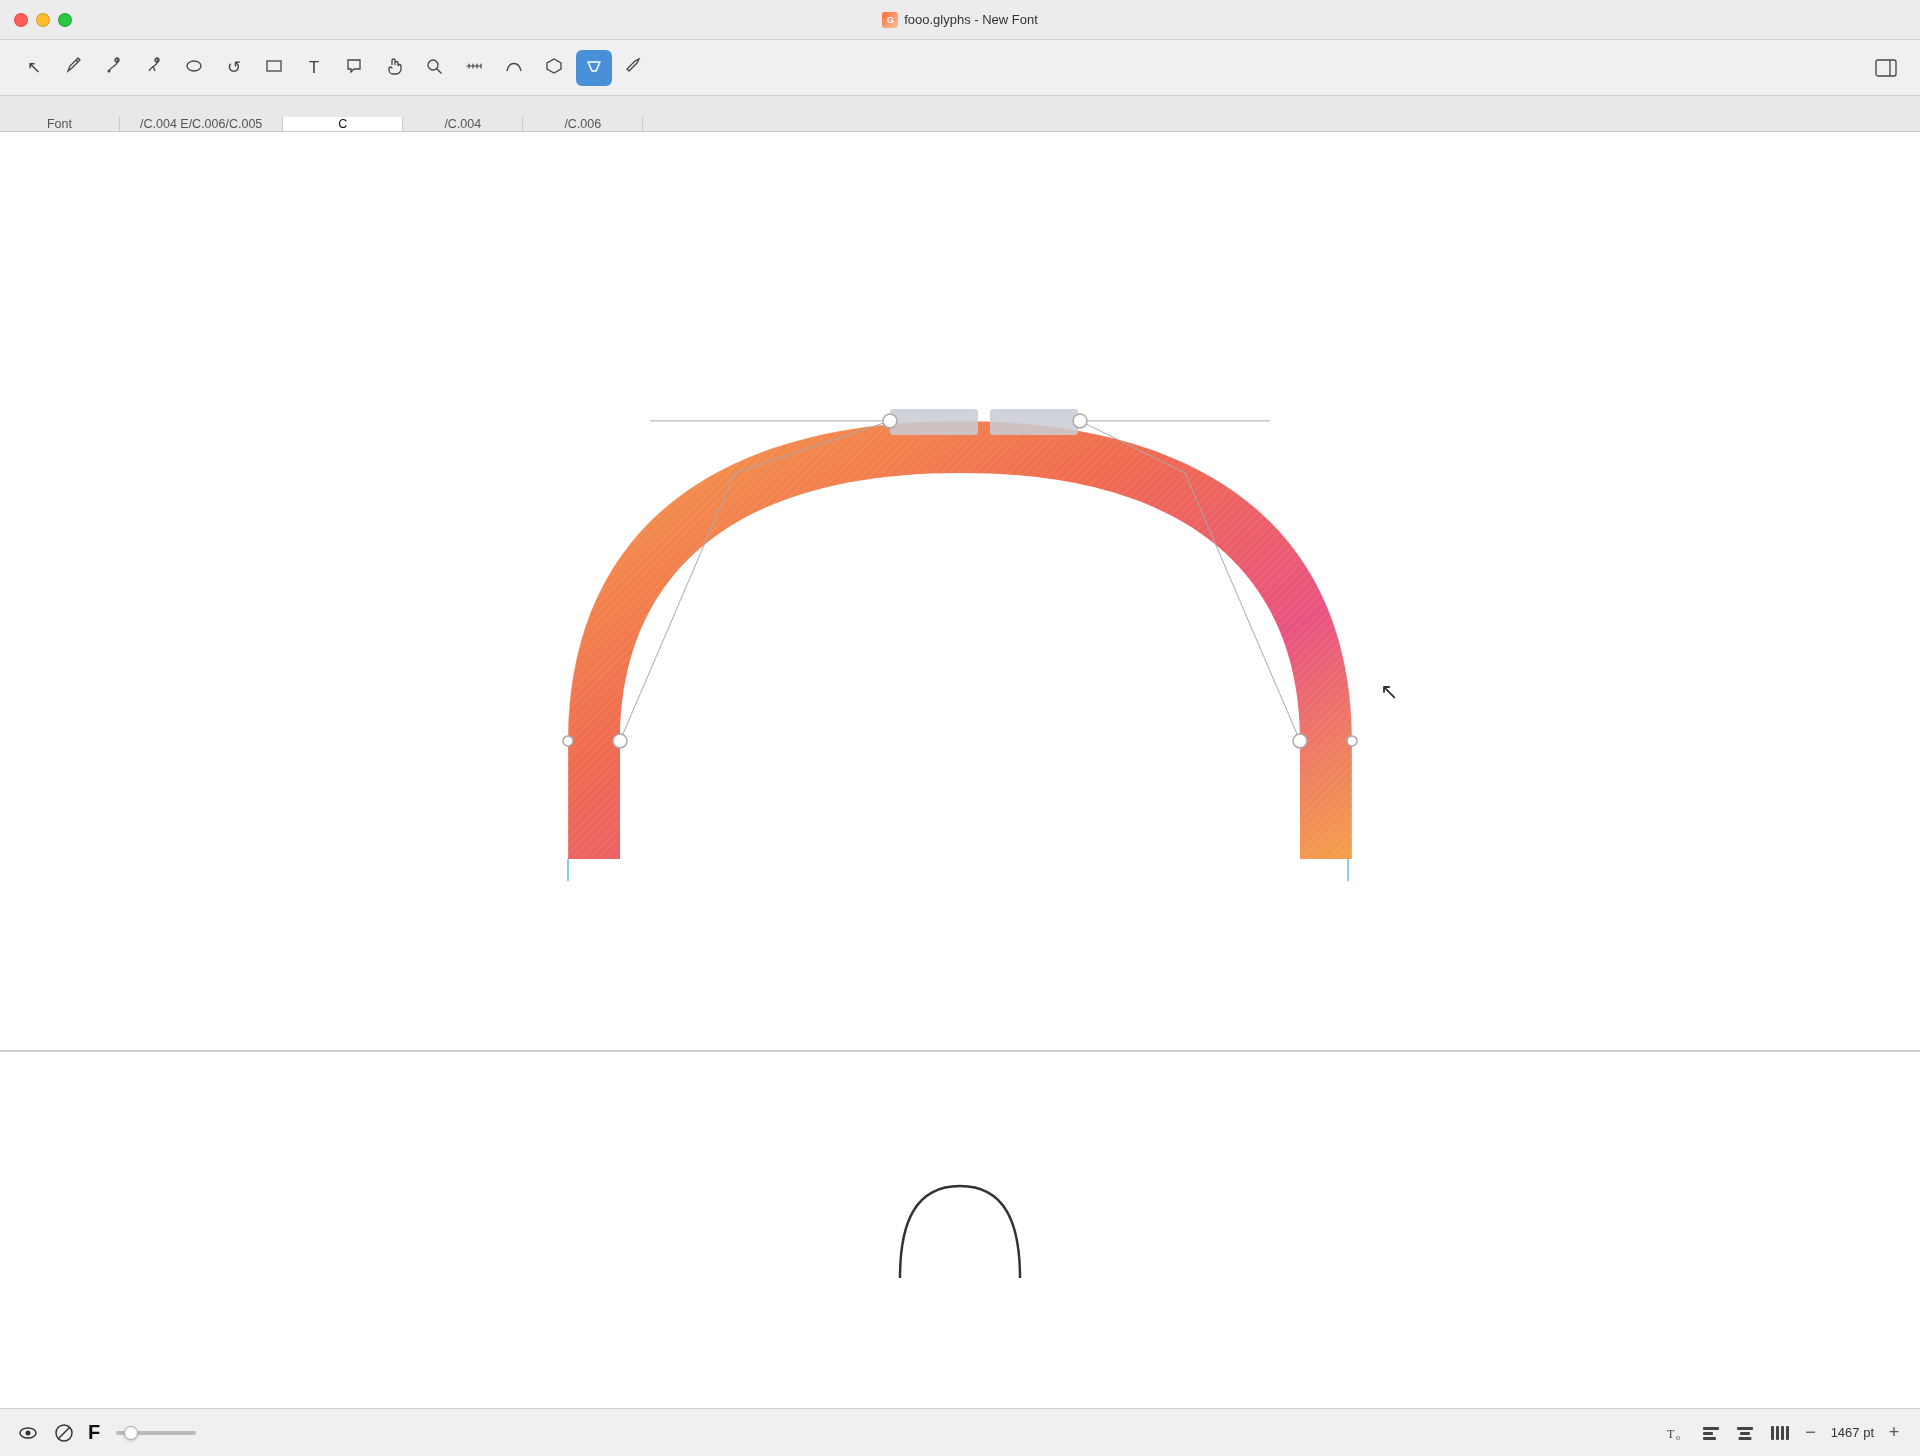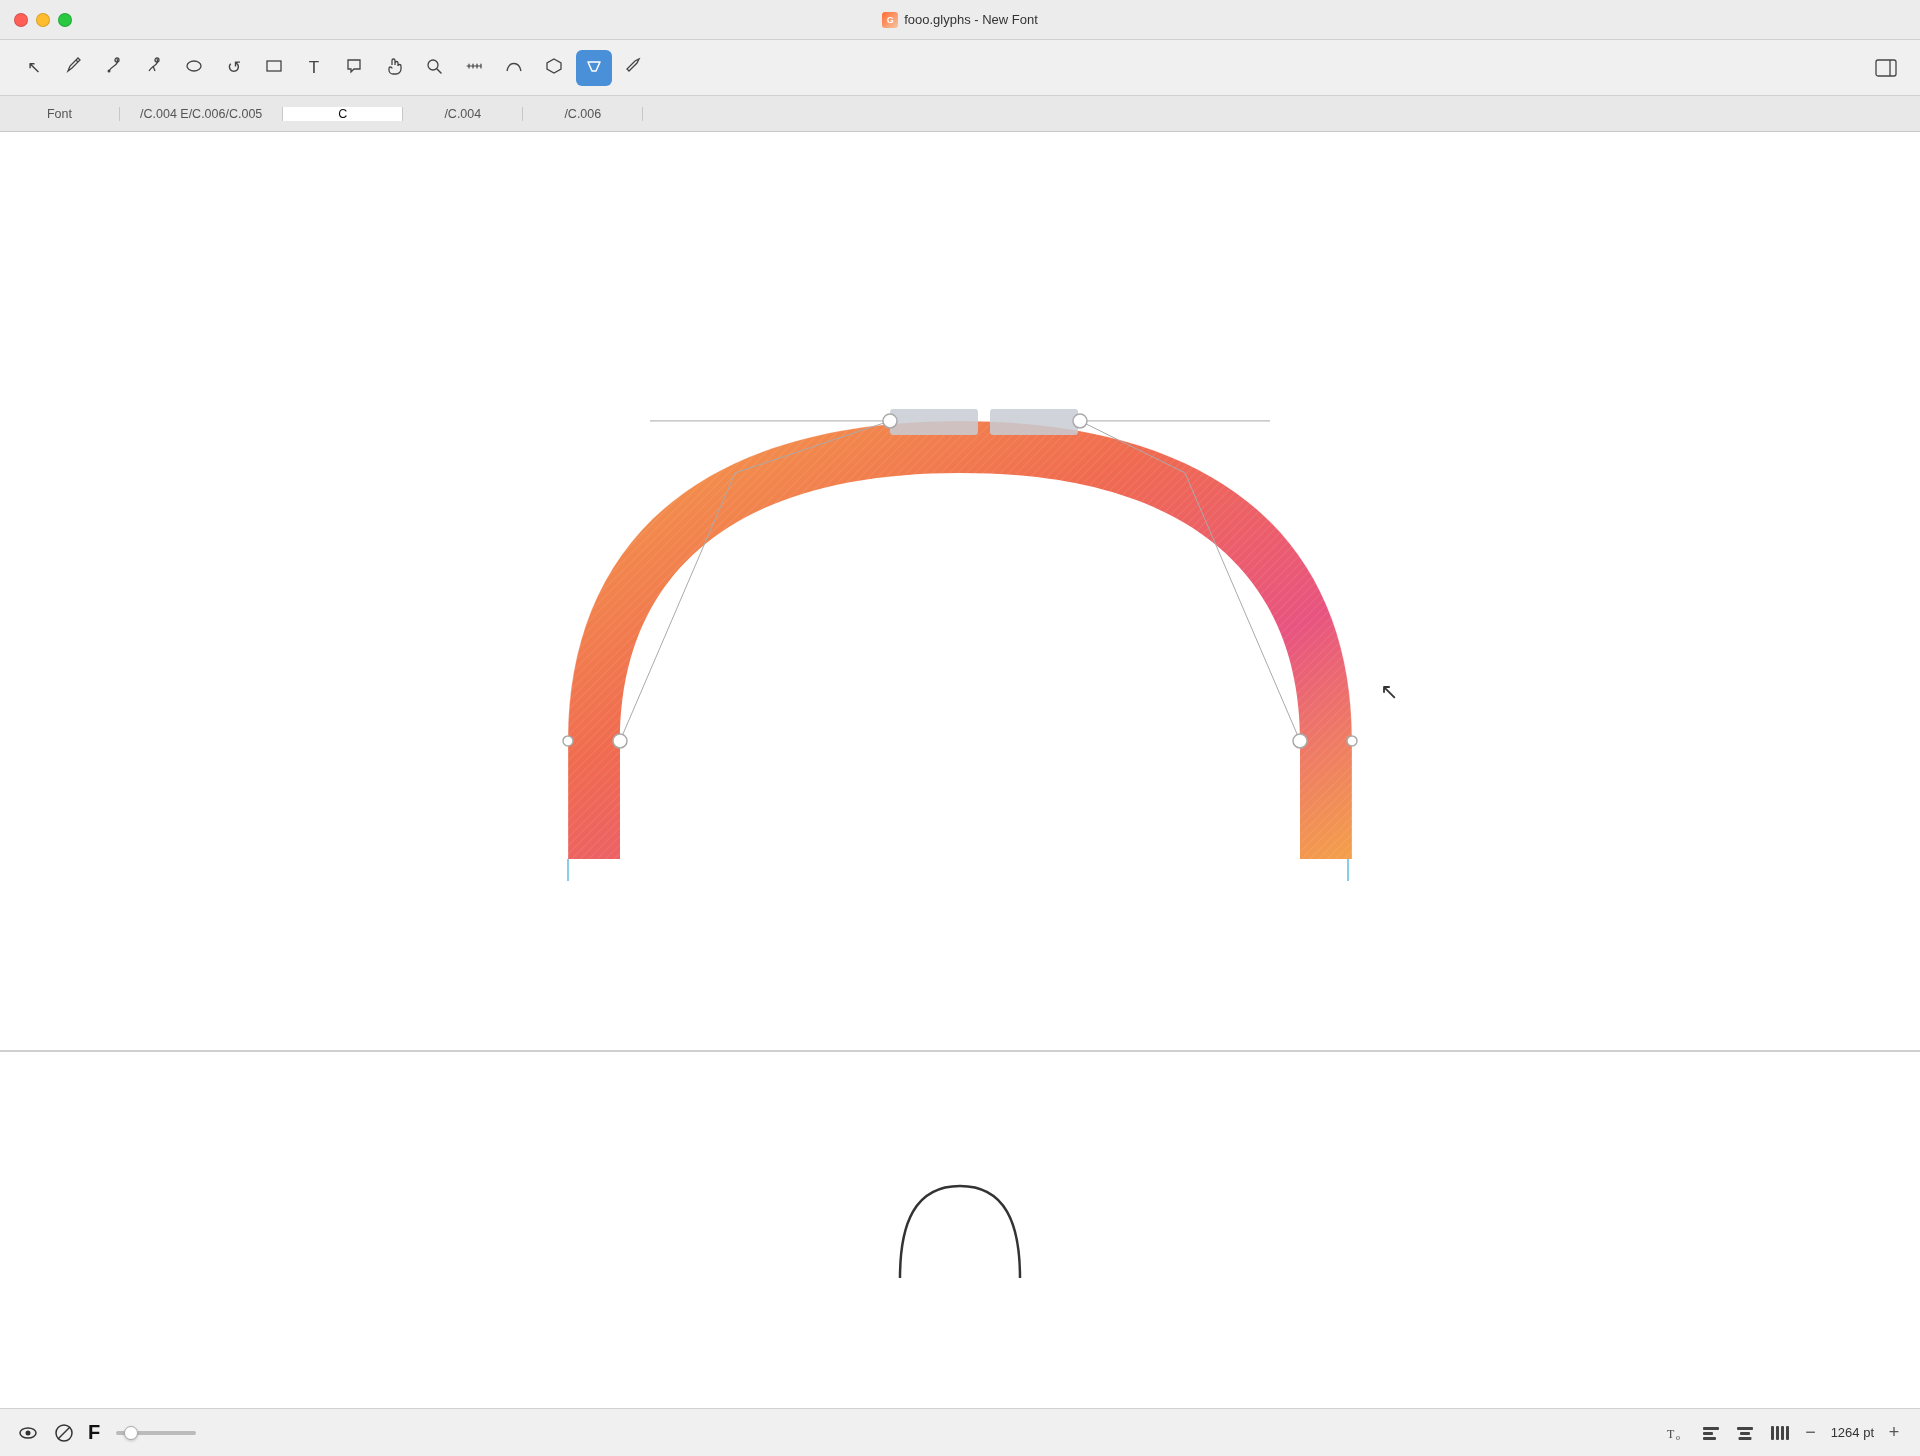--- a/index.html
+++ b/index.html
@@ -99,21 +99,21 @@
       color: #444;
     }
 
     
     #tabbar {
       width: 100%;
       height: 36px;
       background: #e8e8e8;
       border-bottom: 1px solid #c8c8c8;
       display: flex;
-      align-items: center;
+      align-items: flex-end;
     }
     .tab {
       padding: 0 20px;
       display: flex;
       align-items: center;
       font-size: 12.5px;
       color: #555;
       cursor: pointer;
       border-right: 1px solid #c8c8c8;
       white-space: nowrap;
@@ -564,17 +564,17 @@
       <svg width="20" height="20" viewBox="0 0 20 20" fill="none">
           <rect x="2" y="3" width="3" height="14" rx="1" fill="#444"></rect>
           <rect x="7" y="3" width="3" height="14" rx="1" fill="#444"></rect>
           <rect x="12" y="3" width="3" height="14" rx="1" fill="#444"></rect>
           <rect x="17" y="3" width="3" height="14" rx="1" fill="#444"></rect>
         </svg>
     </div>
 
     <div class="zoom-btn">−</div>
 
-    <span id="font-size-label">1264 pt</span>
+    <span id="font-size-label">1467 pt</span>
 
     <div class="zoom-btn">+</div>
   </div>
 </div>
 
 </body></html>

